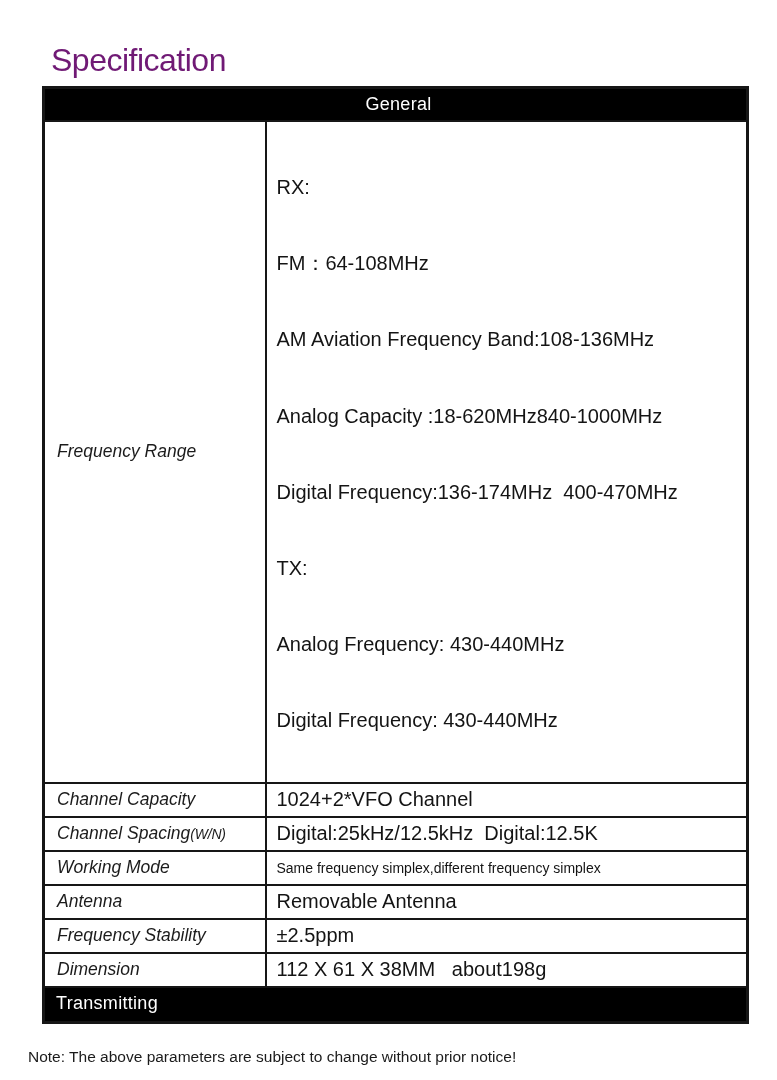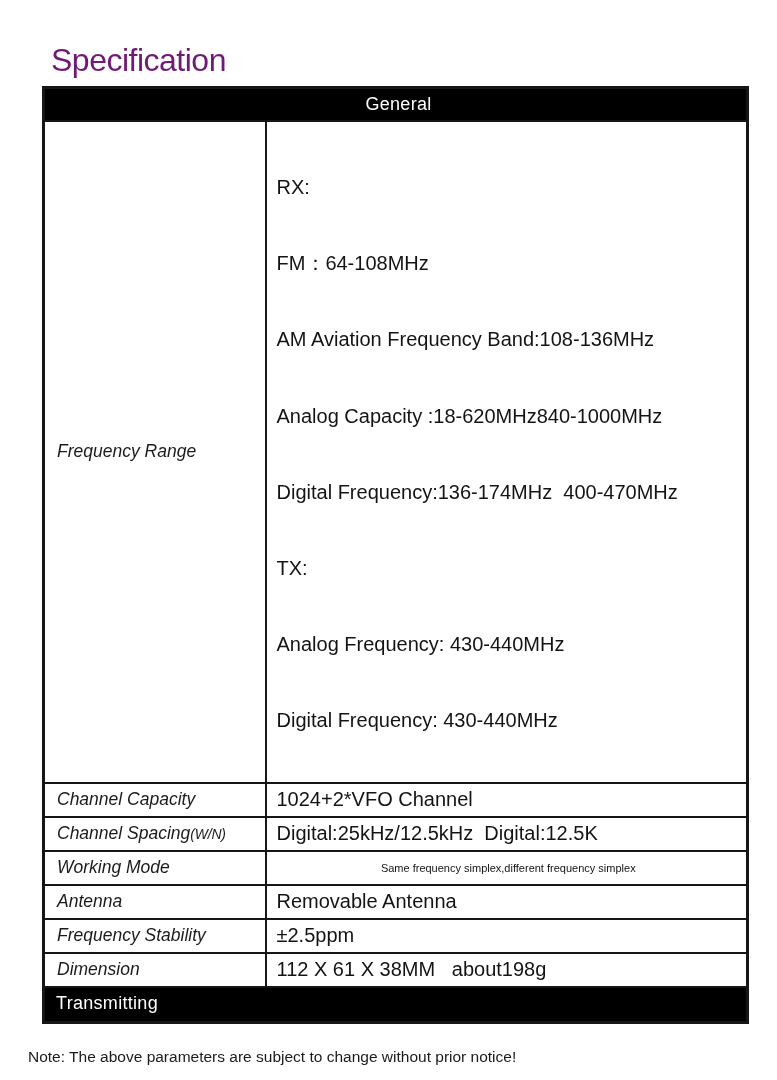--- a/index.html
+++ b/index.html
@@ -24,21 +24,21 @@
   }
   tr.sec-hdr td{
     background:#000;color:#fff;font-size:18px;letter-spacing:.3px;
     padding-top:2px;padding-bottom:3px;
   }
   tr.sec-hdr.center td{text-align:center;height:26px;}
   tr.sec-hdr.left td{text-align:left;padding-left:11px;height:28px;}
   td.lbl{font-size:17.5px;color:#1b1b1b;font-style:italic;}
   td.lbl .wn{font-size:14px;letter-spacing:-.2px;}
   td.val{font-size:20px;color:#141414;white-space:pre-wrap;padding-left:10px;}
-  td.val.small{font-size:11px;text-align:center;}
+  td.val.small{font-size:14px;}
   tr.row td{height:30px;}
   td.freq{padding-top:4px;padding-bottom:0;}
   .freq-line{line-height:30.2px;font-size:20px;white-space:pre-wrap;}
   .note{
     position:absolute;left:28px;top:1048px;font-size:15.5px;color:#1b1b1b;
   }
 </style>
 </head>
 <body>
 

